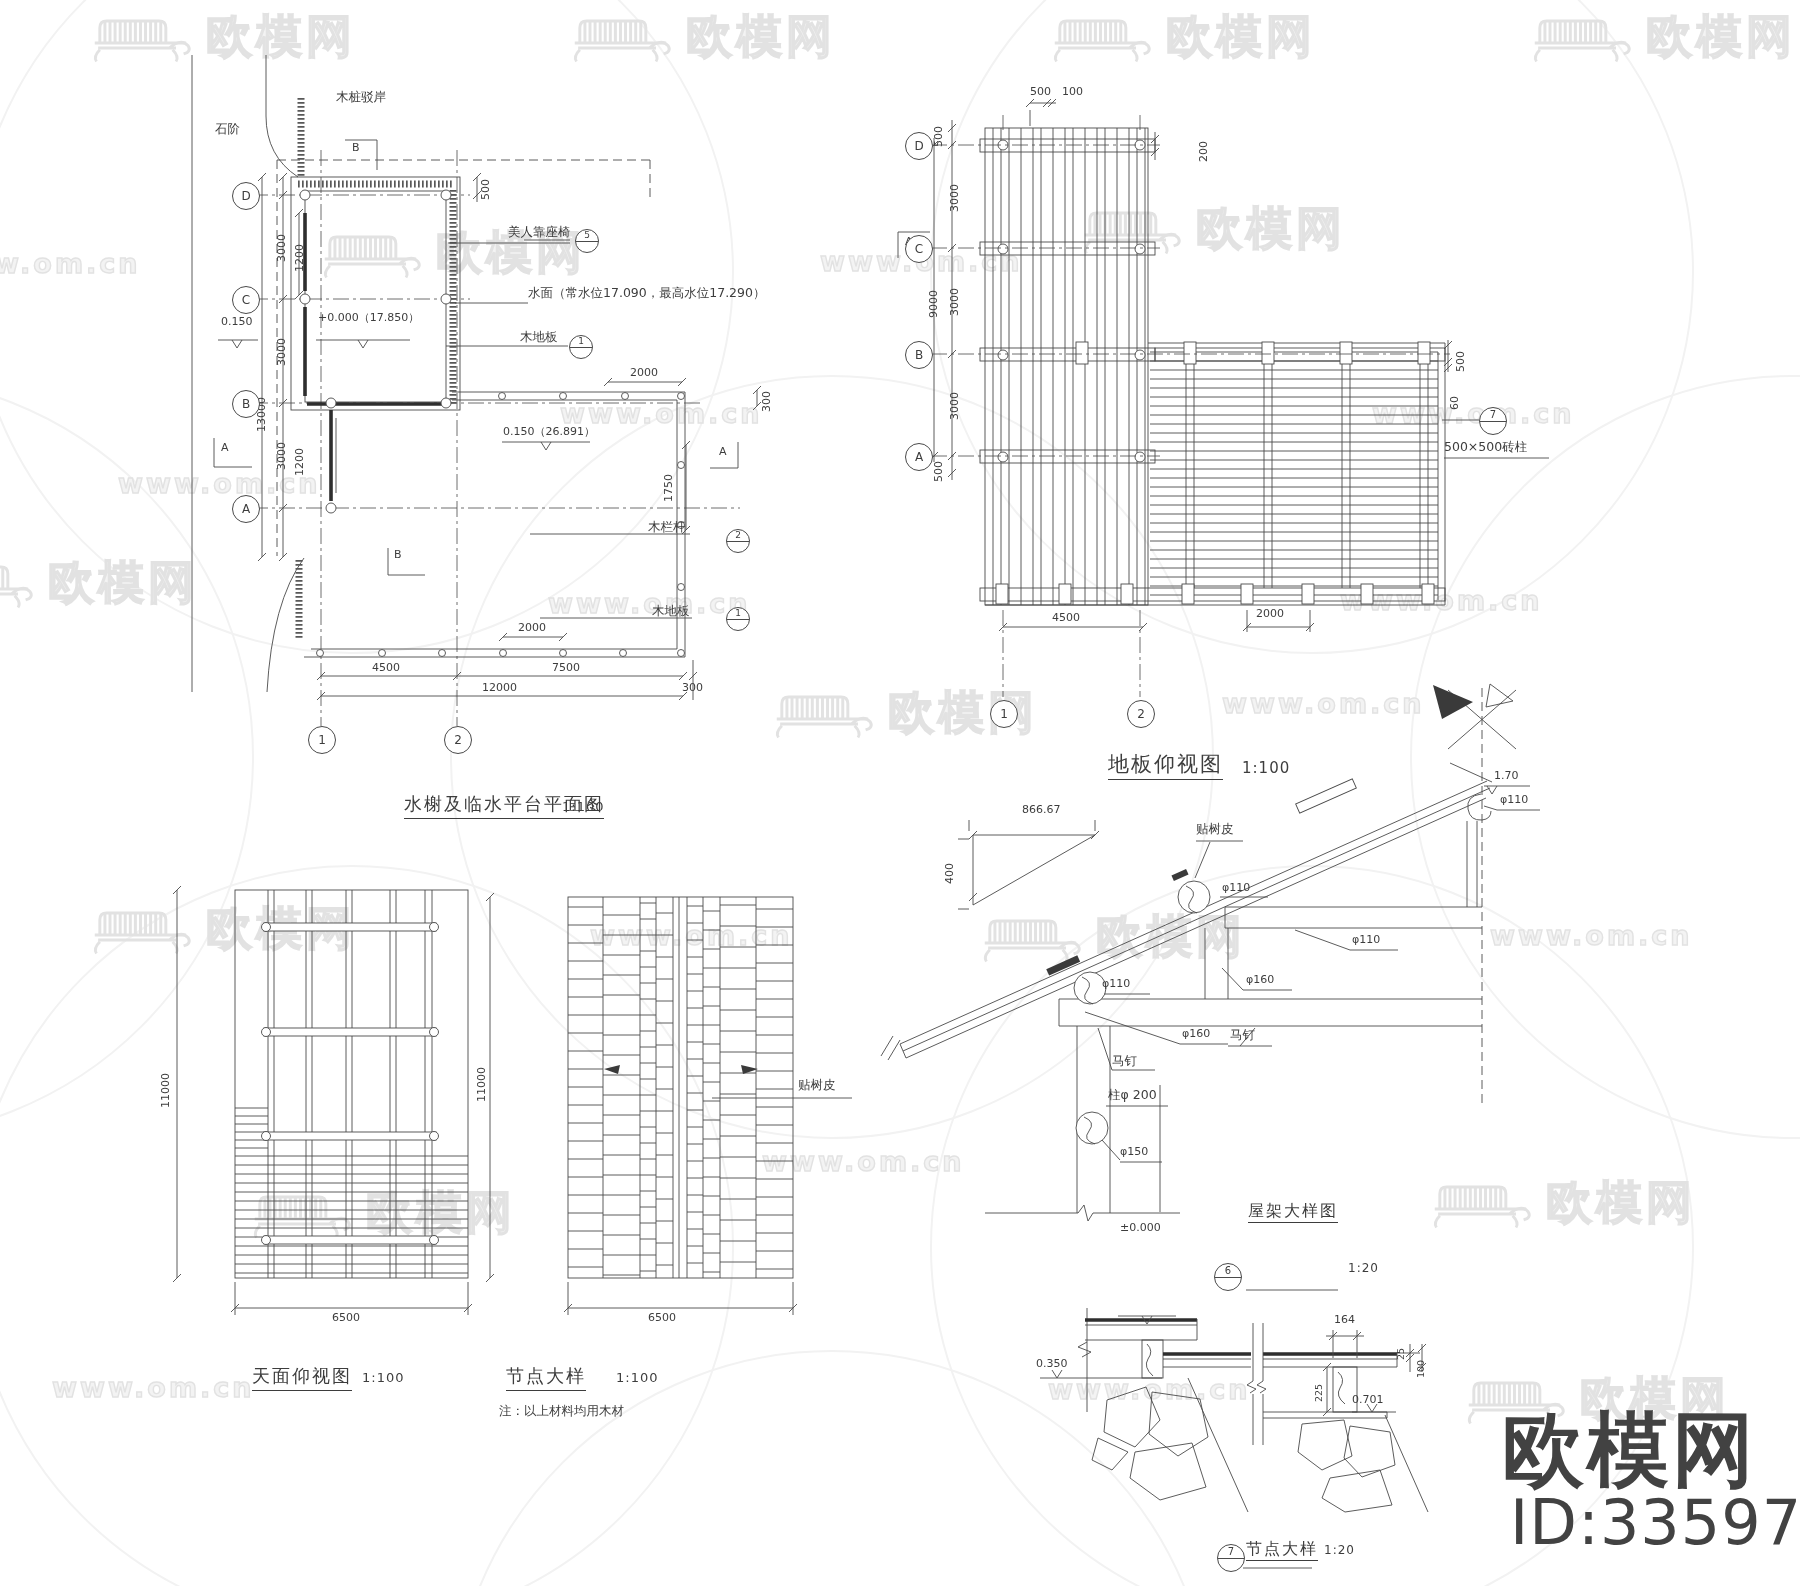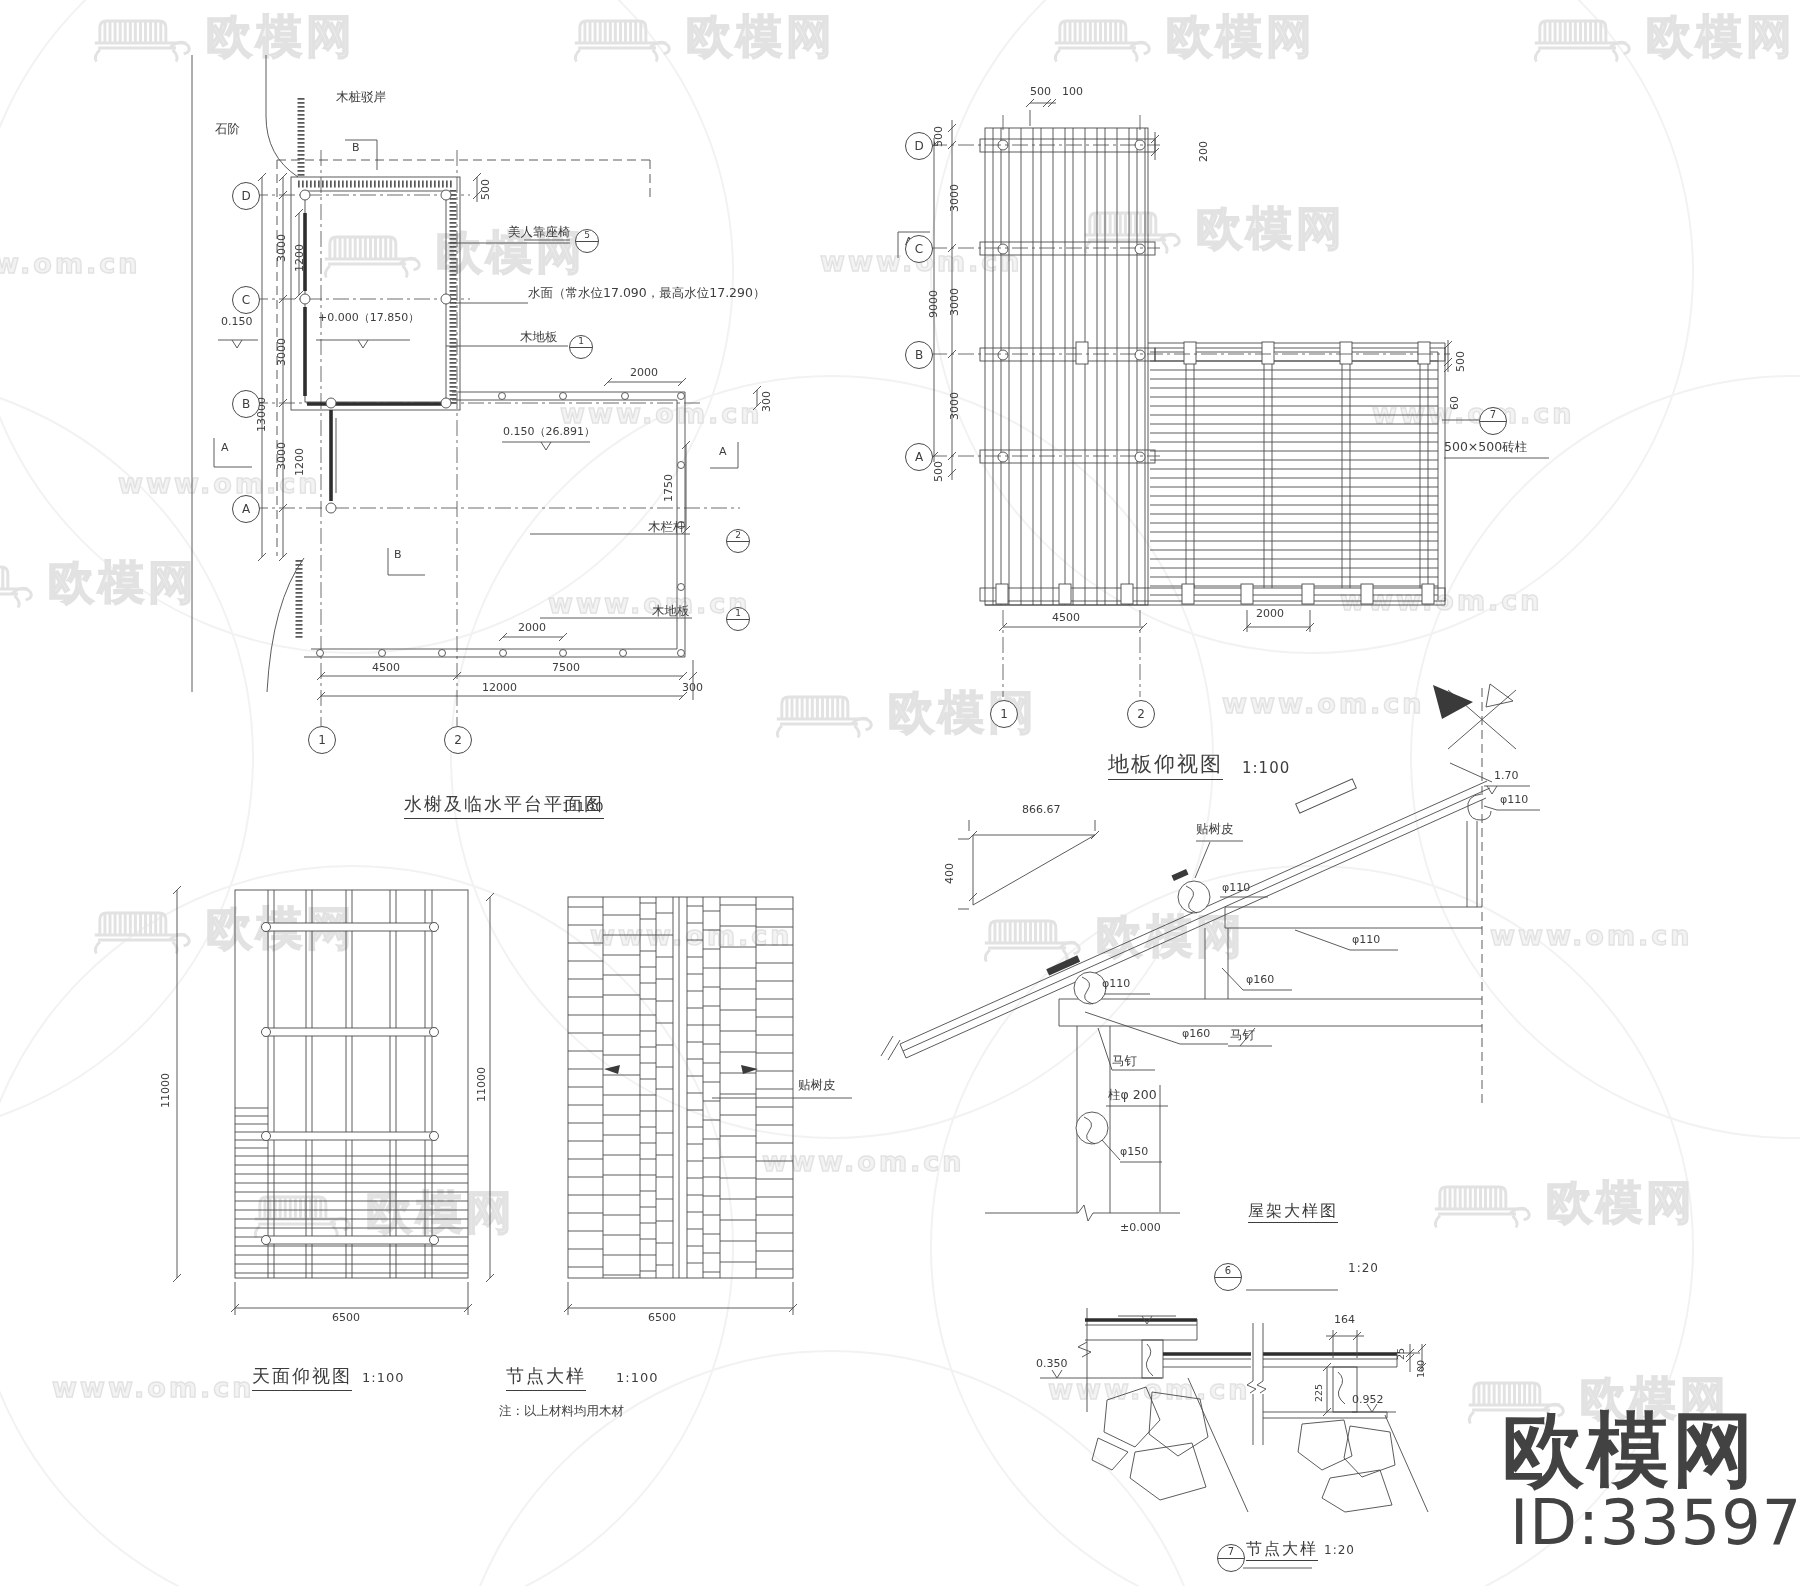--- a/index.html
+++ b/index.html
@@ -499,21 +499,21 @@
     </div>
   <span class="lbl ttl2" style="left:1248px;top:1202px">屋架大样图</span>
   <span class="lbl sc" style="left:1348px;top:1262px;font-size:12px">1:20</span>
 
   <span class="lbl" style="left:1120px;top:1222px">±0.000</span>
   <span class="lbl" style="left:1036px;top:1358px">0.350</span>
   <span class="lbl" style="left:1334px;top:1314px">164</span>
   <span class="lbl rot" style="left:1396px;top:1360px;font-size:9.5px">25</span>
   <span class="lbl rot" style="left:1416px;top:1378px;font-size:9.5px">100</span>
   <span class="lbl rot" style="left:1314px;top:1402px;font-size:9.5px">225</span>
-  <span class="lbl" style="left:1352px;top:1394px">0.952</span>
+  <span class="lbl" style="left:1352px;top:1394px">0.701</span>
   <div class="ref ref26" style="left:1217px;top:1544px">
       <span>7</span>
     </div>
   <span class="lbl ttl2" style="left:1246px;top:1540px">节点大样</span>
   <span class="lbl sc" style="left:1324px;top:1544px;font-size:12px">1:20</span>
 
   <span class="badge-brand" style="left:1502px;top:1396px">欧模网</span>
   <span class="badge-id" style="left:1510px;top:1486px">ID:3359773</span>
 
 </div>

